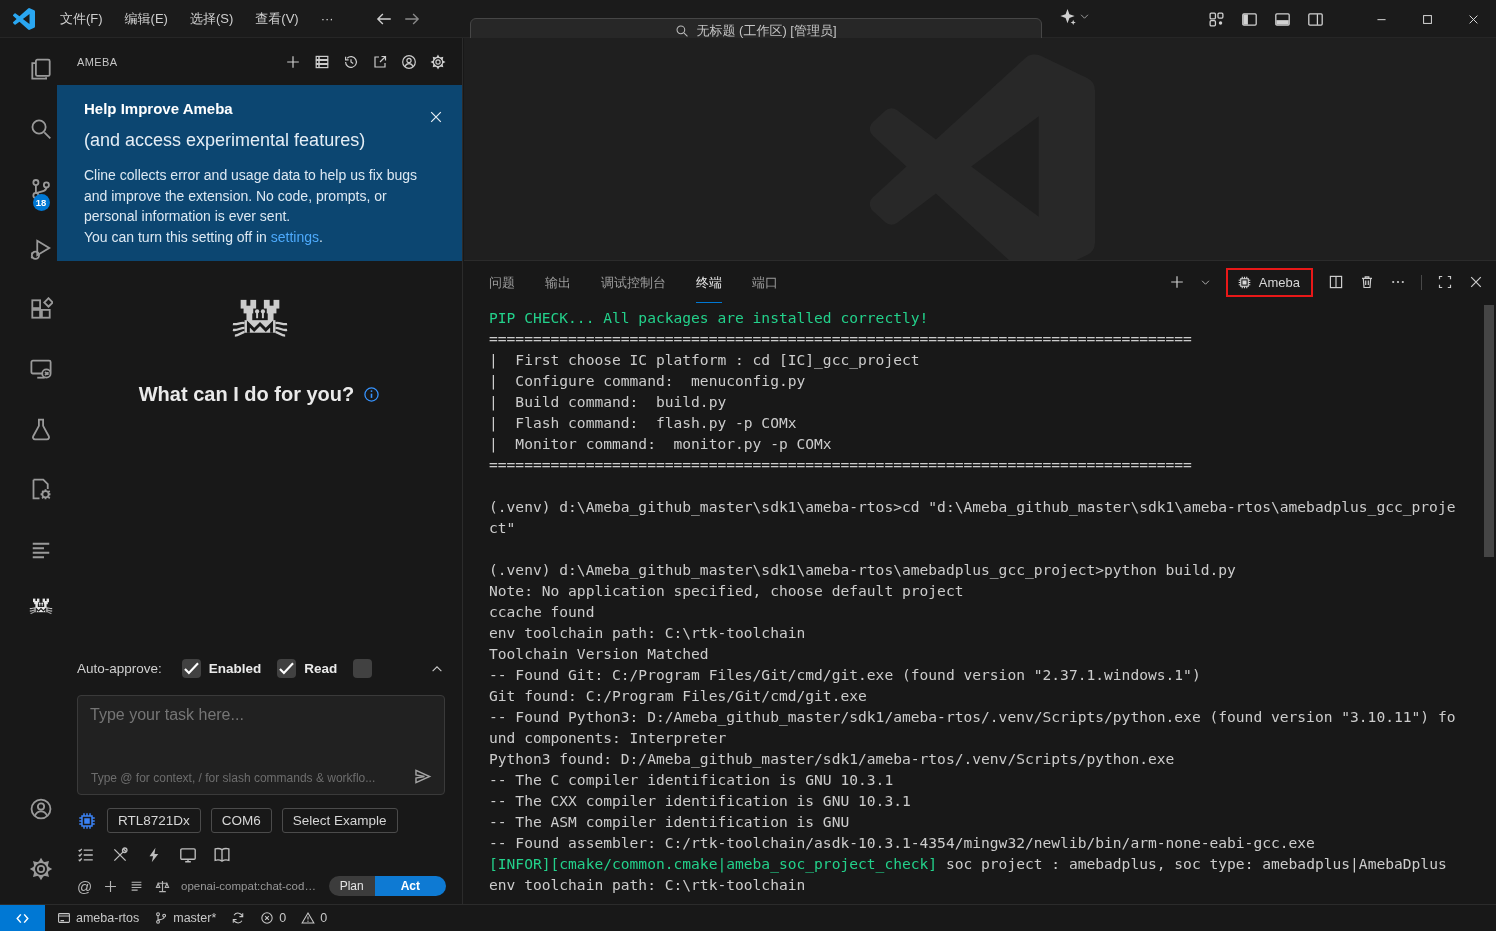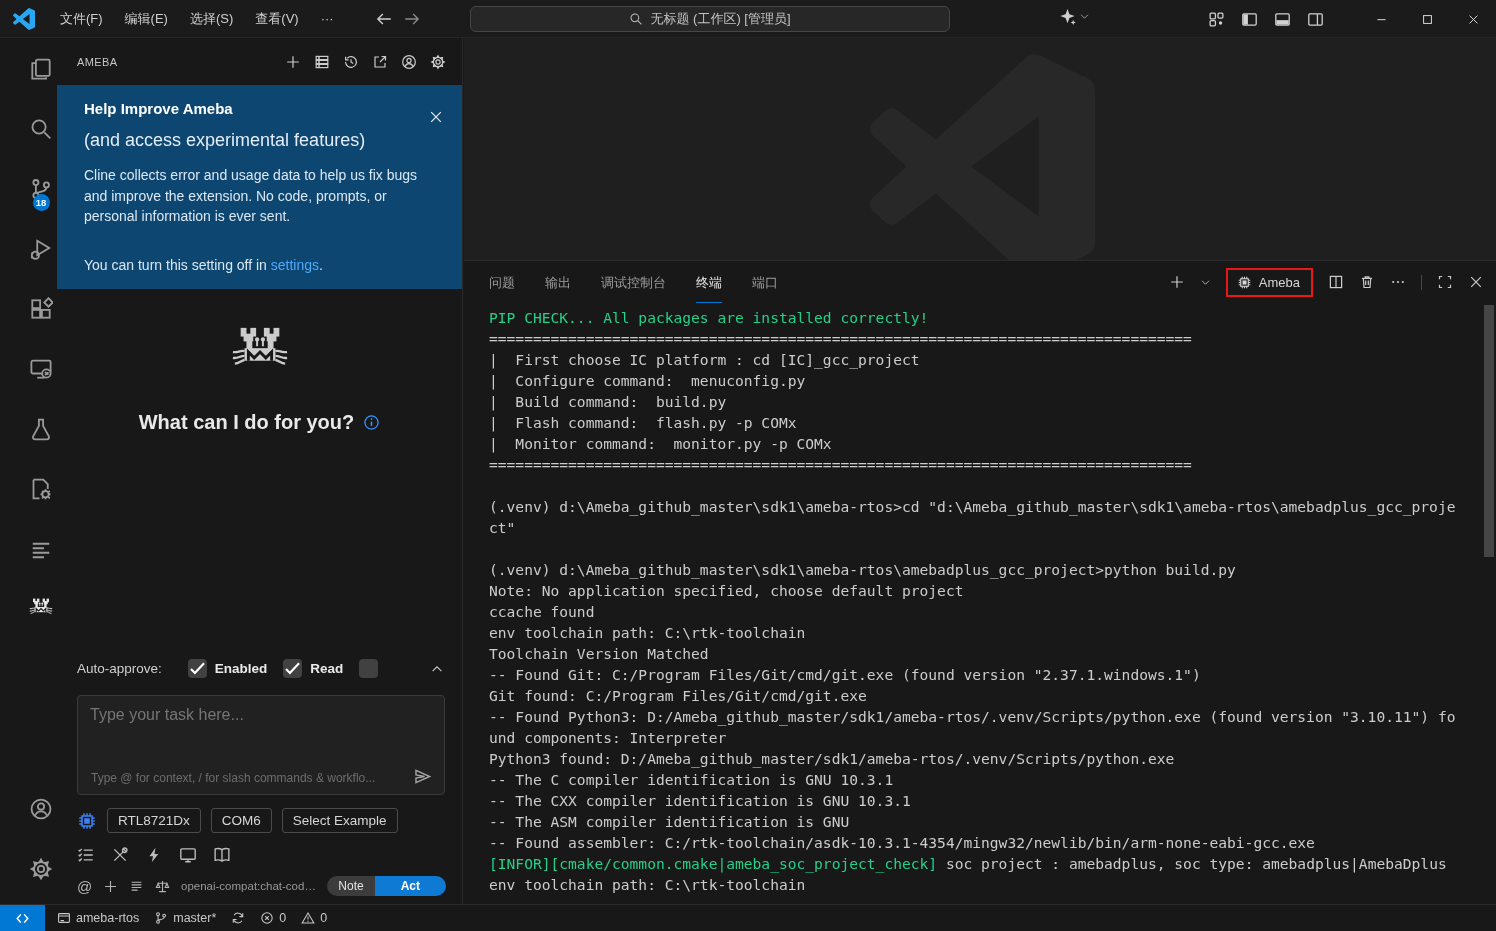--- a/index.html
+++ b/index.html
@@ -10,21 +10,21 @@
 .tchar{font-family:"Liberation Sans",sans-serif;line-height:1}
 
 
 .titlebar{position:absolute;top:0;left:0;width:1496px;height:38px;background:#1b1b1b;display:flex;align-items:center;border-bottom:1px solid #262626}
 .tb-logo{width:22px;height:22px;margin:0 14px 0 13px;color:#2aa7f2}
 .menus{display:flex;align-items:center}
 .menu-item{padding:0 11px;color:#cfcfcf;font-size:13px;cursor:default}
 .nav-arrows{display:flex;gap:10px;margin-left:30px}
 .nav-arrow{width:18px;height:18px;color:#cfcfcf}
 .nav-arrow.dim{color:#8a8a8a}
-.command-center{position:absolute;left:470px;top:6px;width:480px;height:26px;background:#272727;border:1px solid #464646;border-radius:6px;display:flex;align-items:center;justify-content:center;gap:7px;color:#c5c5c5;font-size:13px}
+.command-center{position:absolute;left:470px;top:18px;width:572px;height:26px;background:#272727;border:1px solid #464646;border-radius:6px;display:flex;align-items:center;justify-content:center;gap:7px;color:#c5c5c5;font-size:13px}
 .command-center .icon{width:14px;height:14px;color:#b9b9b9}
 .copilot{position:absolute;left:1058px;top:7px;display:flex;align-items:center;gap:2px;color:#d0d0d0}
 .copilot .main{width:19px;height:19px}
 .copilot .chev{width:11px;height:11px;color:#b4b4b4}
 .layout-icons{position:absolute;right:172px;top:0;height:38px;display:flex;align-items:center;gap:16px;color:#d2d2d2}
 .layout-icons .icon{width:17px;height:17px}
 .win-controls{position:absolute;right:0;top:0;height:38px;display:flex}
 .win-btn{width:46px;height:38px;display:flex;align-items:center;justify-content:center;color:#dcdcdc}
 .win-btn .icon{width:13px;height:13px}
 
@@ -40,30 +40,30 @@
 .sidebar{position:absolute;top:38px;left:57px;width:406px;height:866px;background:#181818;border-right:1px solid #2b2b2b;display:flex;flex-direction:column}
 .sb-header{height:47px;display:flex;align-items:center;padding:0 16px 0 20px;flex:0 0 auto}
 .sb-title{font-size:11px;letter-spacing:.4px;color:#c5c5c5}
 .sb-header-icons{margin-left:auto;display:flex;gap:13px;color:#cccccc}
 .sb-header-icons .icon{width:16px;height:16px}
 .banner{background:#0c4671;padding:15px 20px 16px 27px;position:relative;flex:0 0 auto}
 .banner-close{position:absolute;top:24px;right:18px;width:16px;height:16px;color:#e8eff6}
 .banner-title{font-size:15px;font-weight:bold;color:#fff}
 .banner-sub{font-size:18px;color:#e4edf5;margin-top:13px}
 .banner-body{font-size:14px;line-height:20.5px;color:#dce8f2;margin-top:14px}
-.banner-foot{font-size:14px;color:#dce8f2;margin-top:30px}
+.banner-foot{font-size:14px;color:#dce8f2;margin-top:2px}
 .banner-foot a{color:#4daafc;text-decoration:none}
 .welcome{flex:0 0 auto;display:flex;flex-direction:column;align-items:center}
 .crab-logo{width:58px;height:52px;margin-top:38px}
 .welcome-row{display:flex;align-items:center;gap:9px;margin-top:32px}
 .welcome-title{font-size:20px;font-weight:bold;color:#e9e9e9}
 .info-ic{width:17px;height:17px;color:#3794ff}
 .sb-fill{flex:1}
 .approve-row{display:flex;align-items:center;padding:0 18px 0 20px;flex:0 0 auto}
-.approve-label{font-size:13.5px;color:#cfcfcf;margin-right:26px}
+.approve-label{font-size:13.5px;color:#cfcfcf;margin-right:20px}
 .cb{width:19px;height:19px;background:#414141;border-radius:4px;display:flex;align-items:center;justify-content:center;color:#fff;margin-right:8px}
 .cb-label{font-size:13.5px;font-weight:bold;color:#eaeaea;margin-right:16px}
 .approve-chev{margin-left:auto;width:14px;height:14px;color:#cccccc}
 .task-box{margin:17px 17px 0 20px;height:100px;background:#212121;border:1px solid #3a3a3a;border-radius:4px;position:relative;flex:0 0 auto}
 .task-box textarea{position:absolute;inset:10px 12px 30px 12px;background:transparent;border:none;outline:none;resize:none;color:#ccc;font-family:"Liberation Sans",sans-serif;font-size:16px}
 .task-box textarea::placeholder{color:#757575}
 .task-hint{position:absolute;left:13px;bottom:9px;right:44px;font-size:12px;color:#6d6d6d;white-space:nowrap;overflow:hidden;text-overflow:ellipsis}
 .send-ic{position:absolute;right:12px;bottom:8px;width:19px;height:19px;color:#a5a5a5}
 .device-row{margin:13px 20px 0;display:flex;align-items:center;gap:10px;flex:0 0 auto}
 .chip-blue{width:20px;height:20px;color:#3b82f6}
@@ -546,21 +546,21 @@
         </svg>
       </span>
       <span class="icon">
         <svg viewBox="0 0 16 16" fill="none" stroke="currentColor" stroke-width="1.2">
           <path d="M8 2v11M4.5 13.5h7M3 4.5h10"></path>
           <path d="M3.3 4.8 1.5 9h3.6zM12.7 4.8 10.9 9h3.6z"></path>
         </svg>
       </span>
     <span class="model-name">openai-compat:chat-codetek-...</span>
     <span class="mode-toggle">
-      <span class="mode-plan">Note</span>
+      <span class="mode-plan">Plan</span>
       <span class="mode-act">Act</span>
     </span>
   </div>
 </div>
 
 <div class="editor">
   <span class="icon watermark">
       <svg viewBox="0 0 100 100">
         <path fill="currentColor" d="M75.9.8a6.2 6.2 0 0 0-7.1 1.2L29.3 38 12.1 25a4.1 4.1 0 0 0-5.3.2L1.3 30.2a4.1 4.1 0 0 0 0 6.1L16.2 50 1.3 63.7a4.1 4.1 0 0 0 0 6.1l5.5 5a4.1 4.1 0 0 0 5.3.2l17.2-13 39.5 36a6.2 6.2 0 0 0 7.1 1.2l20.6-9.9a6.2 6.2 0 0 0 3.5-5.6V16.3a6.2 6.2 0 0 0-3.5-5.6L75.9.8zM75 72.3 45 50l30-22.3v44.6z"></path>
       </svg>

